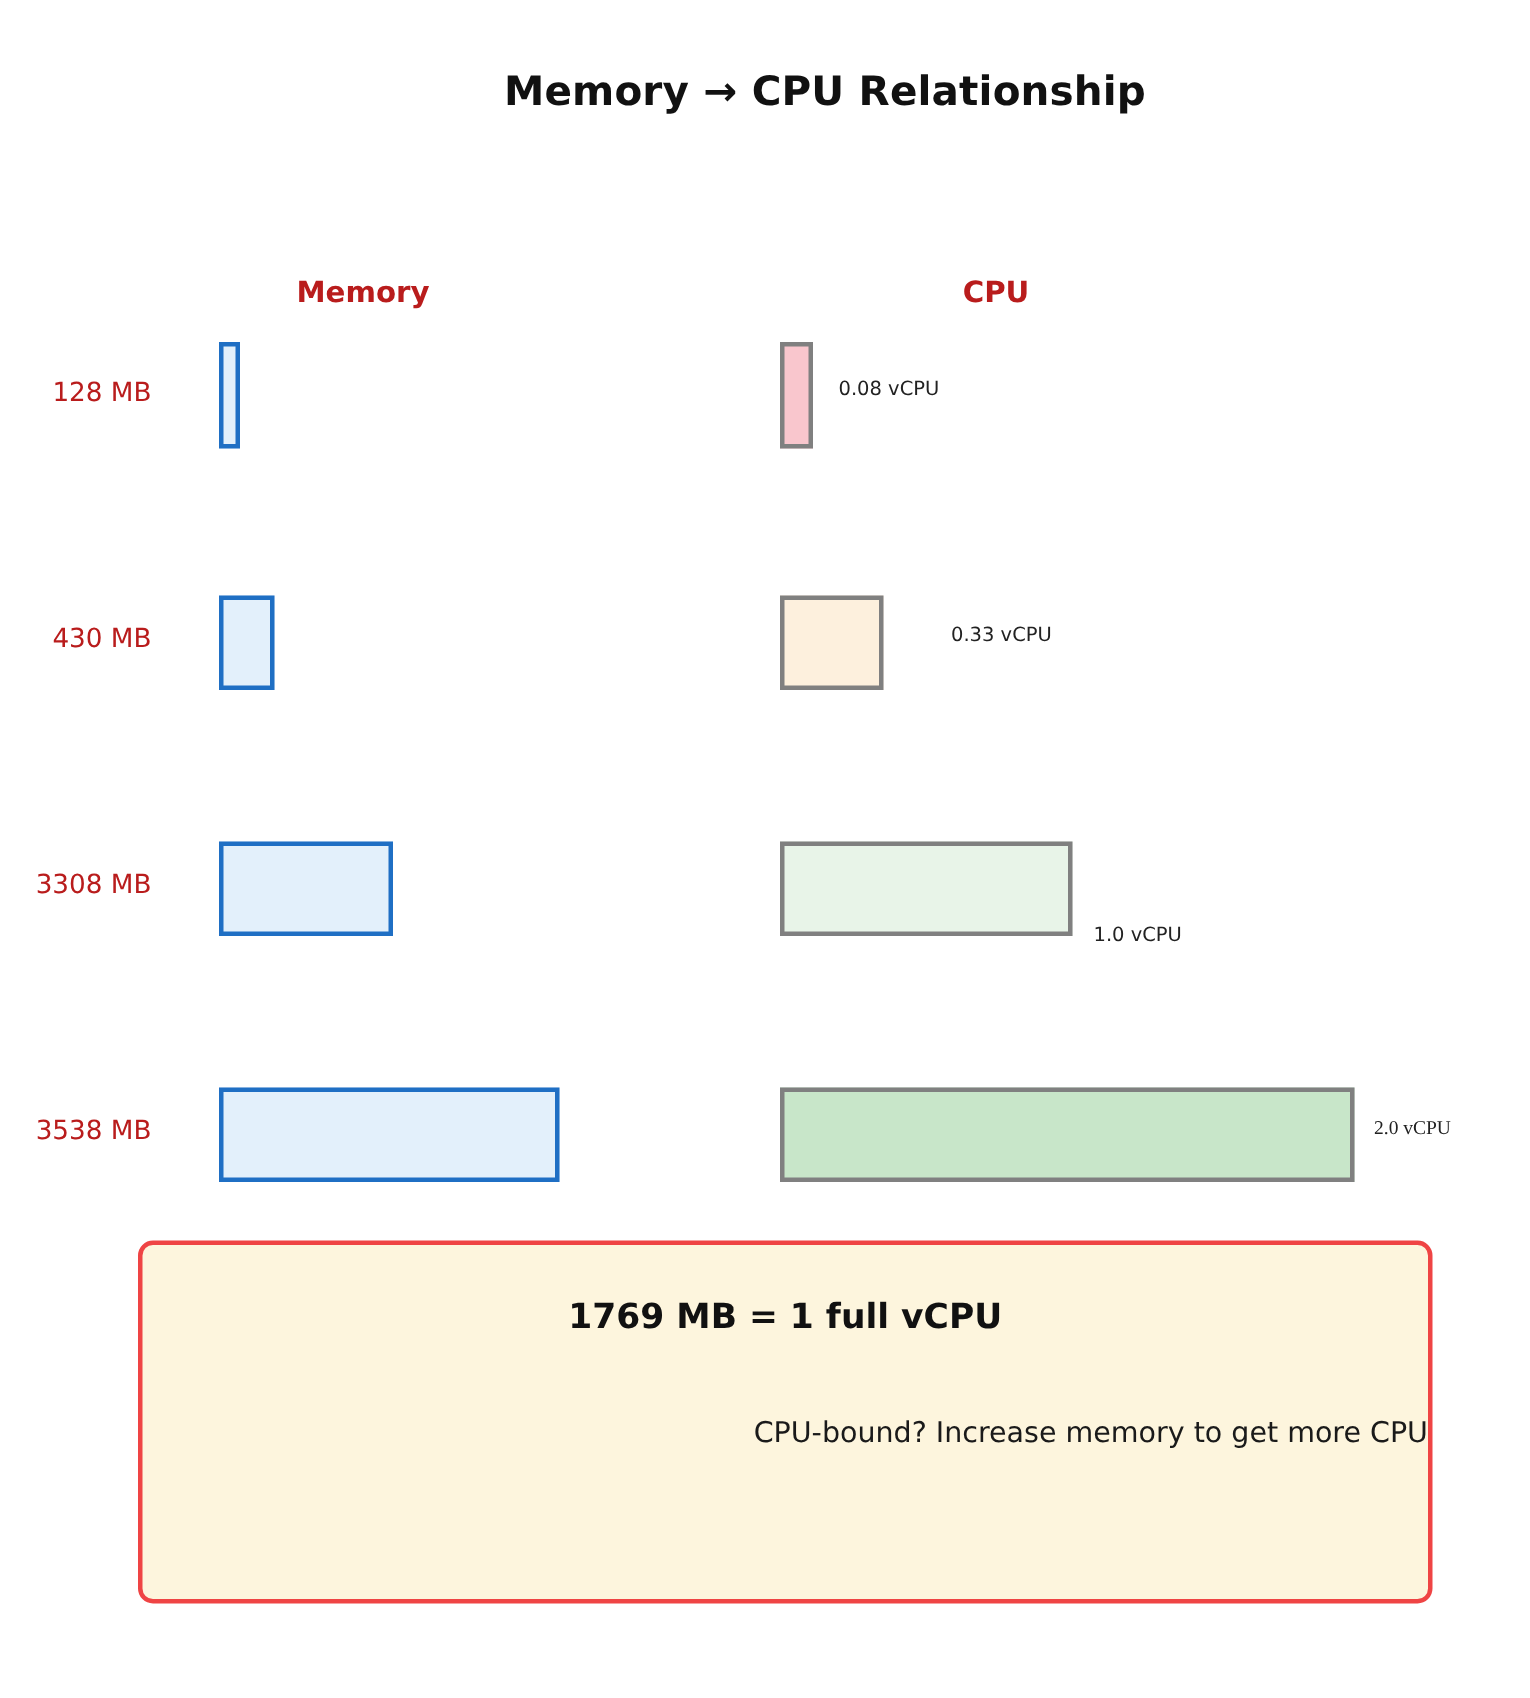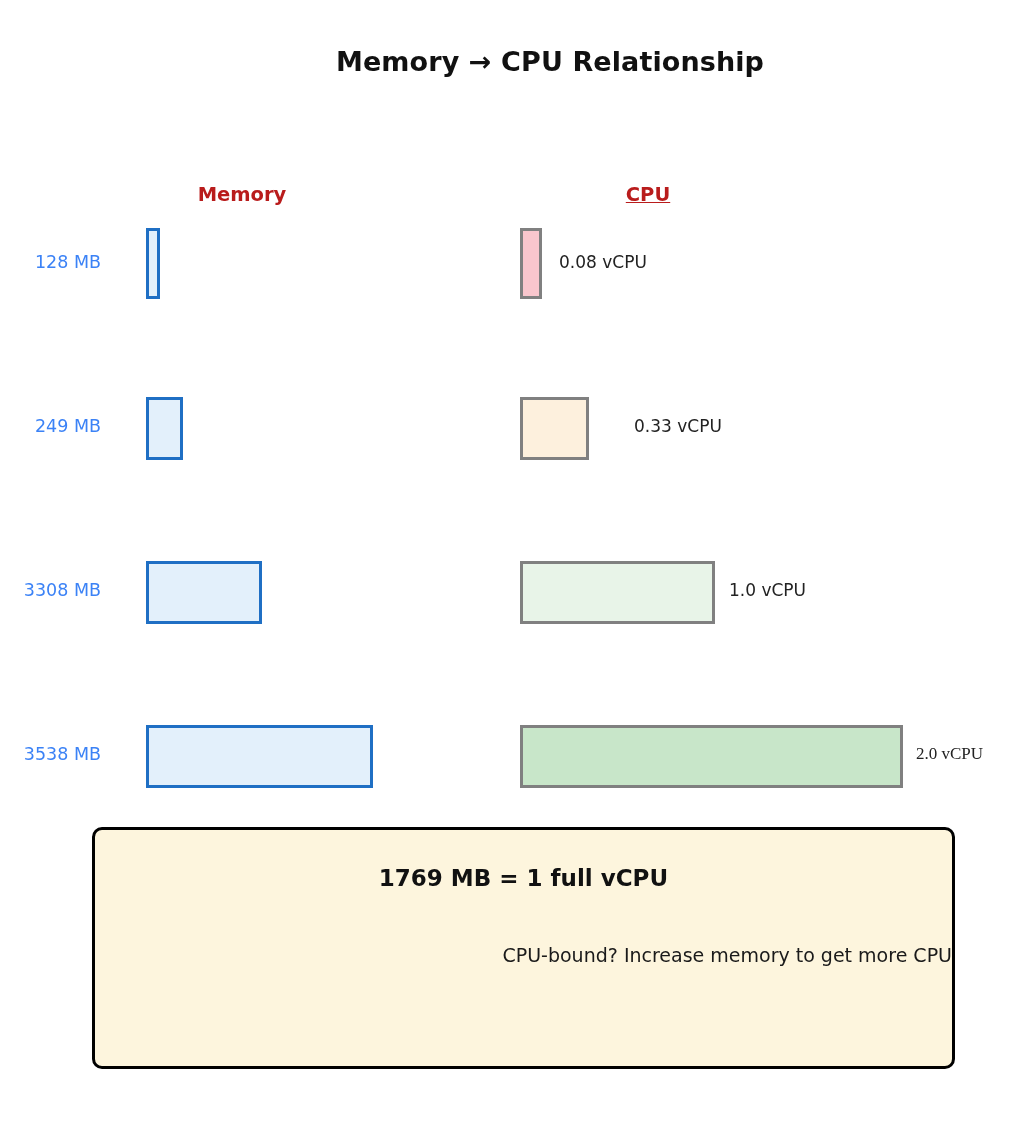--- a/index.html
+++ b/index.html
@@ -40,35 +40,35 @@
   .col-header {
     position: absolute;
     top: 183px;
     font-size: 19.5px;
     font-weight: bold;
     text-align: center;
     color: #b91c1c;
     white-space: nowrap;
   }
   .col-header.mem  { left: 142px; width: 200px; }
-  .col-header.cpu  { left: 548px; width: 200px; text-decoration: underline; }
+  .col-header.cpu  { left: 564px; width: 200px; }
 
   
   .row {
     position: absolute;
     left: 0;
     width: 1020px;
     height: 0;
   }
   .row-label {
     position: absolute;
     right: 919px;          
     top: -12px;
     font-size: 17.5px;
-    color: #3b82f6;
+    color: #b91c1c;
     white-space: nowrap;
     text-align: right;
   }
 
   
   .bar-mem {
     position: absolute;
     left: 146px;
     background: #e3f0fb;
     border: 3px solid #1f6fc4;
@@ -77,34 +77,34 @@
   
   .bar-cpu {
     position: absolute;
     left: 520px;
     border: 3px solid #808080;
     box-sizing: border-box;
   }
   .cpu-label {
     position: absolute;
     top: -12px;
-    font-size: 17px;
+    font-size: 13px;
     color: #222222;
     white-space: nowrap;
   }
 
   
   .callout {
     position: absolute;
     left: 92px;
     top: 827px;
     width: 863px;
     height: 242px;
     background: #fdf5dd;
-    border: 3px solid #000000;
+    border: 3px solid #ef4444;
     border-radius: 10px;
     box-sizing: border-box;
   }
   .callout-title {
     position: absolute;
     left: 0;
     top: 35px;
     width: 100%;
     text-align: center;
     font-size: 23px;
@@ -133,31 +133,31 @@
   <div class="col-header cpu">CPU</div>
 
   <div class="row" style="top:264px;">
     <div class="row-label">128 MB</div>
     <div class="bar-mem" style="top:-36px;height:71px;width:14px;"></div>
     <div class="bar-cpu" style="top:-36px;height:71px;width:22px;background:#f9c6cd;"></div>
     <div class="cpu-label" style="left:559px;">0.08 vCPU</div>
   </div>
 
   <div class="row" style="top:428px;">
-    <div class="row-label">249 MB</div>
+    <div class="row-label">430 MB</div>
     <div class="bar-mem" style="top:-31px;height:63px;width:37px;"></div>
     <div class="bar-cpu" style="top:-31px;height:63px;width:69px;background:#fdf0dd;"></div>
     <div class="cpu-label" style="left:605px;margin-left:29px;">0.33 vCPU</div>
   </div>
 
   <div class="row" style="top:592px;">
     <div class="row-label">3308 MB</div>
     <div class="bar-mem" style="top:-31px;height:63px;width:116px;"></div>
     <div class="bar-cpu" style="top:-31px;height:63px;width:195px;background:#e8f4e8;"></div>
-    <div class="cpu-label" style="left:729px;">1.0 vCPU</div>
+    <div class="cpu-label" style="left:729px;margin-top:36px;">1.0 vCPU</div>
   </div>
 
   <div class="row" style="top:756px;">
     <div class="row-label">3538 MB</div>
     <div class="bar-mem" style="top:-31px;height:63px;width:227px;"></div>
     <div class="bar-cpu" style="top:-31px;height:63px;width:383px;background:#c8e6c9;"></div>
     <div class="cpu-label" style="left:916px;font-family:Liberation Serif, serif;">2.0 vCPU</div>
   </div>
 
   <div class="callout">

